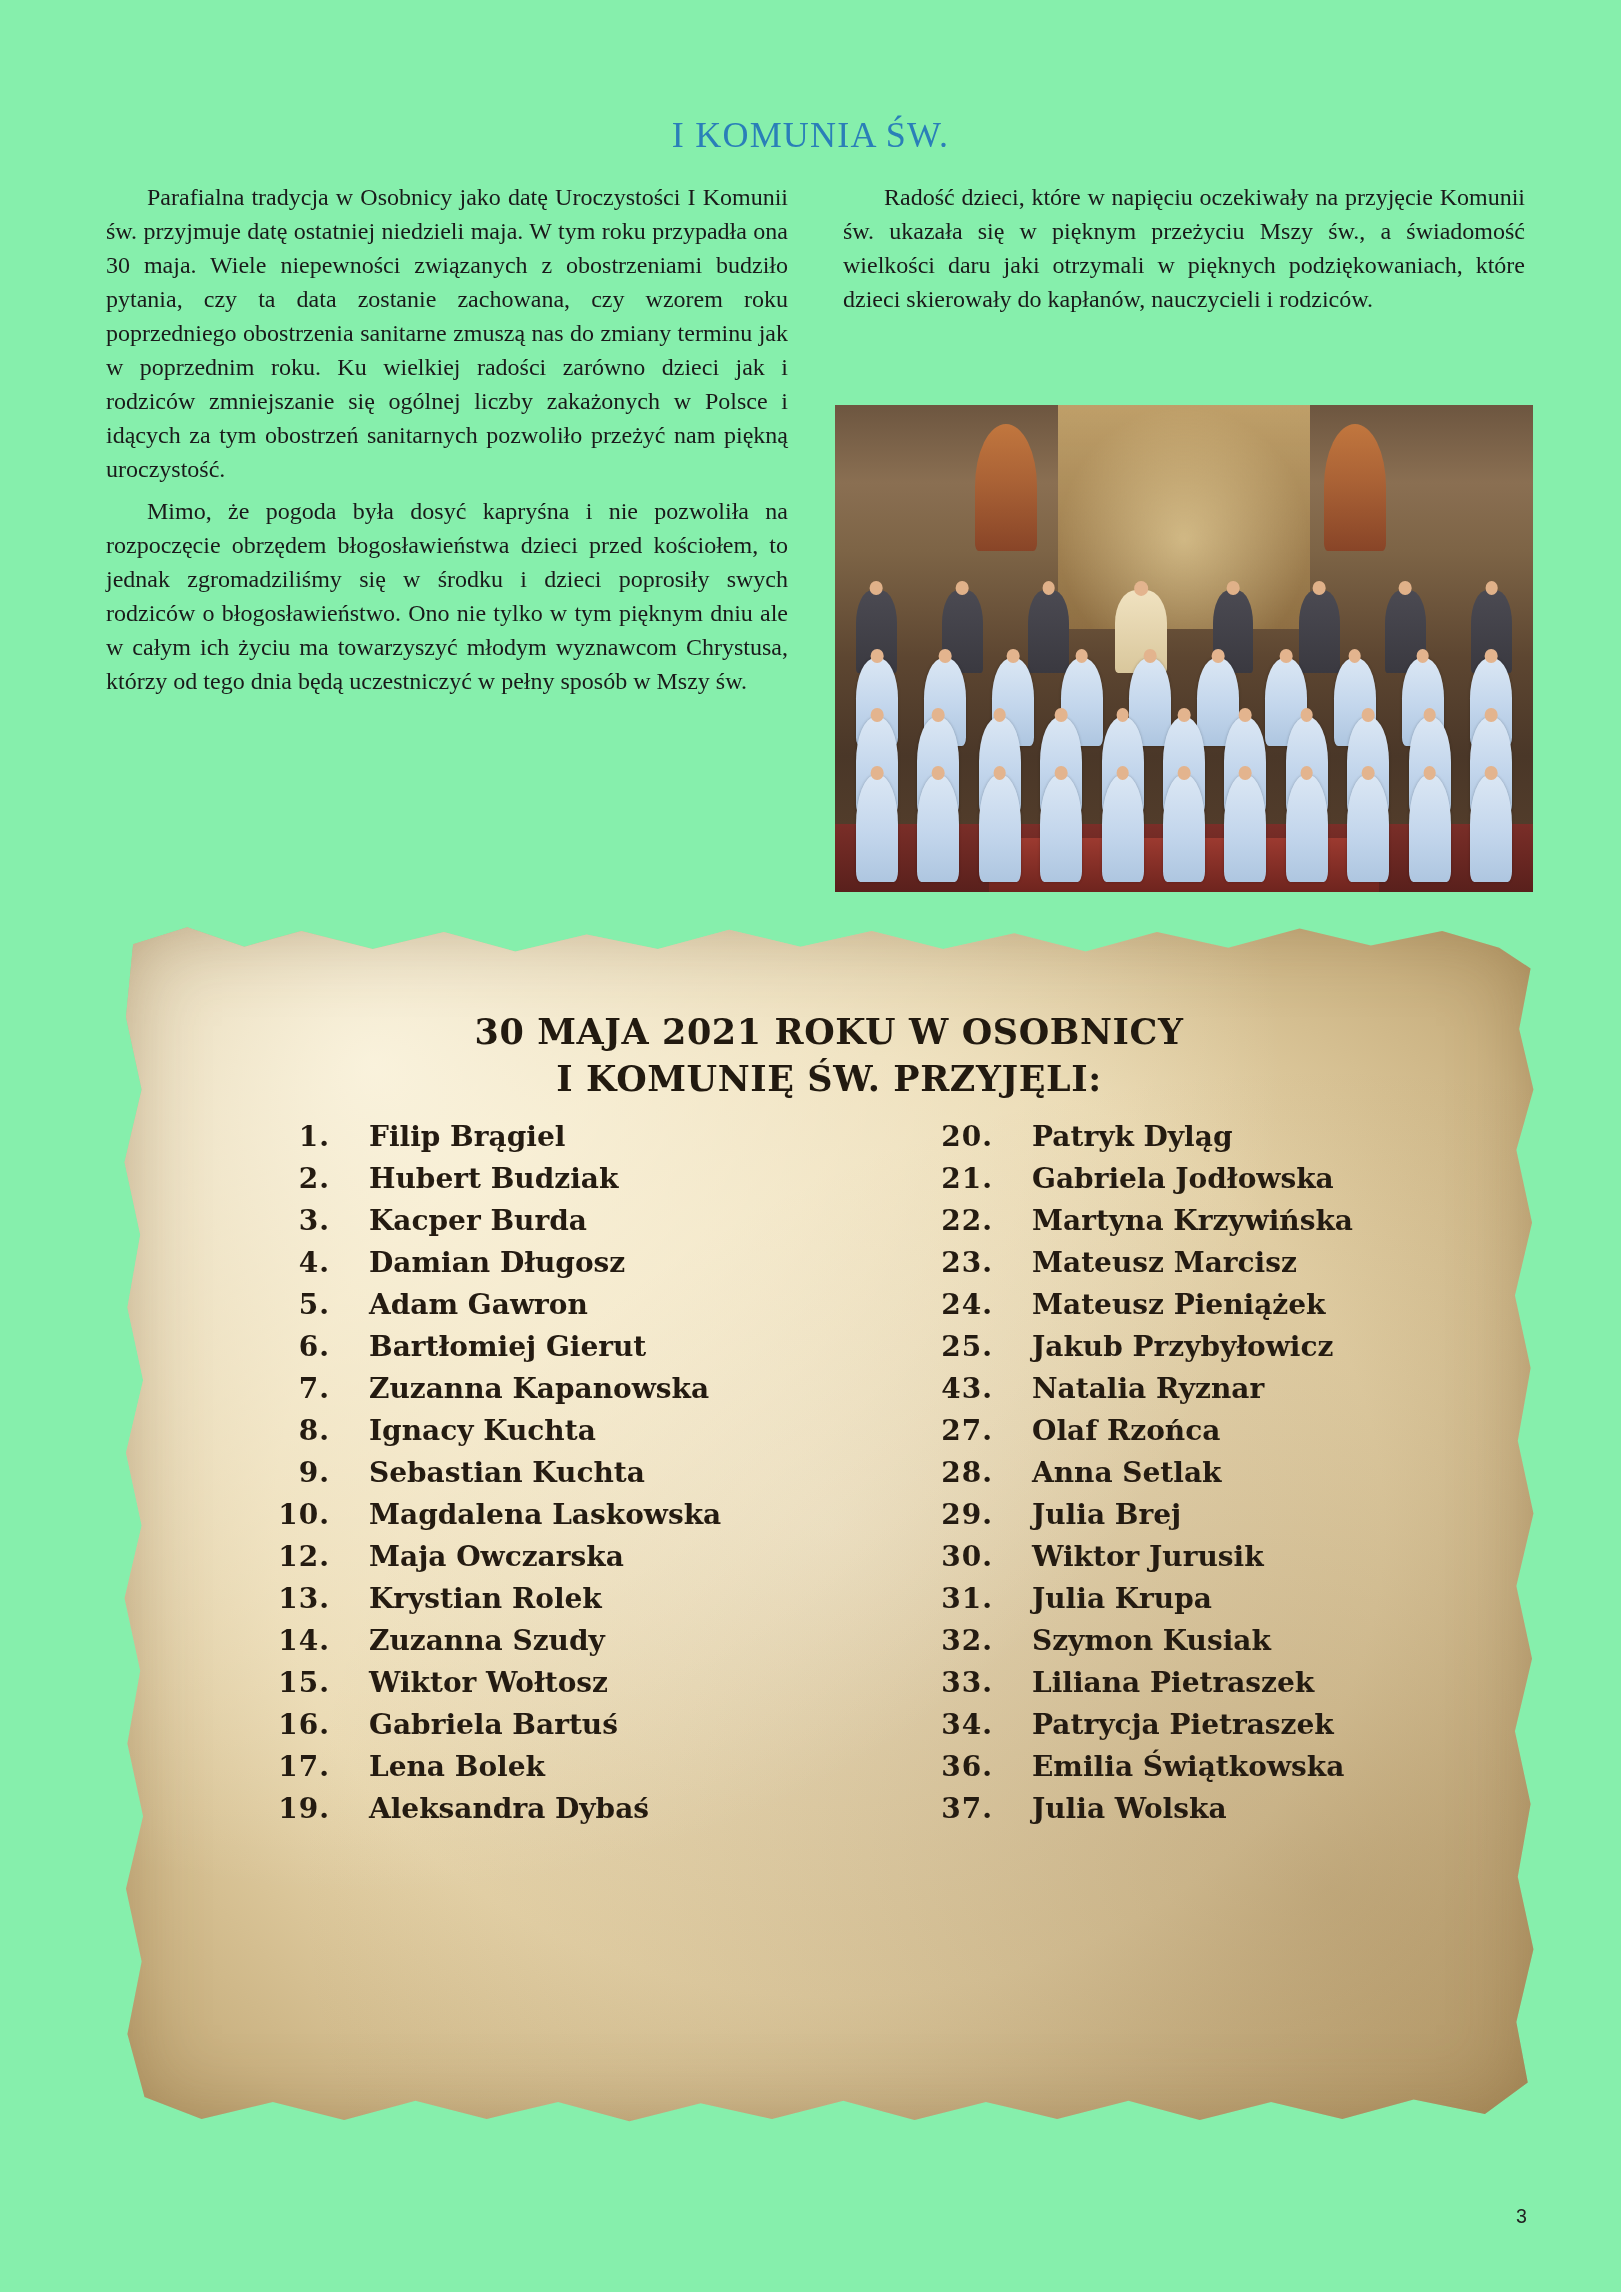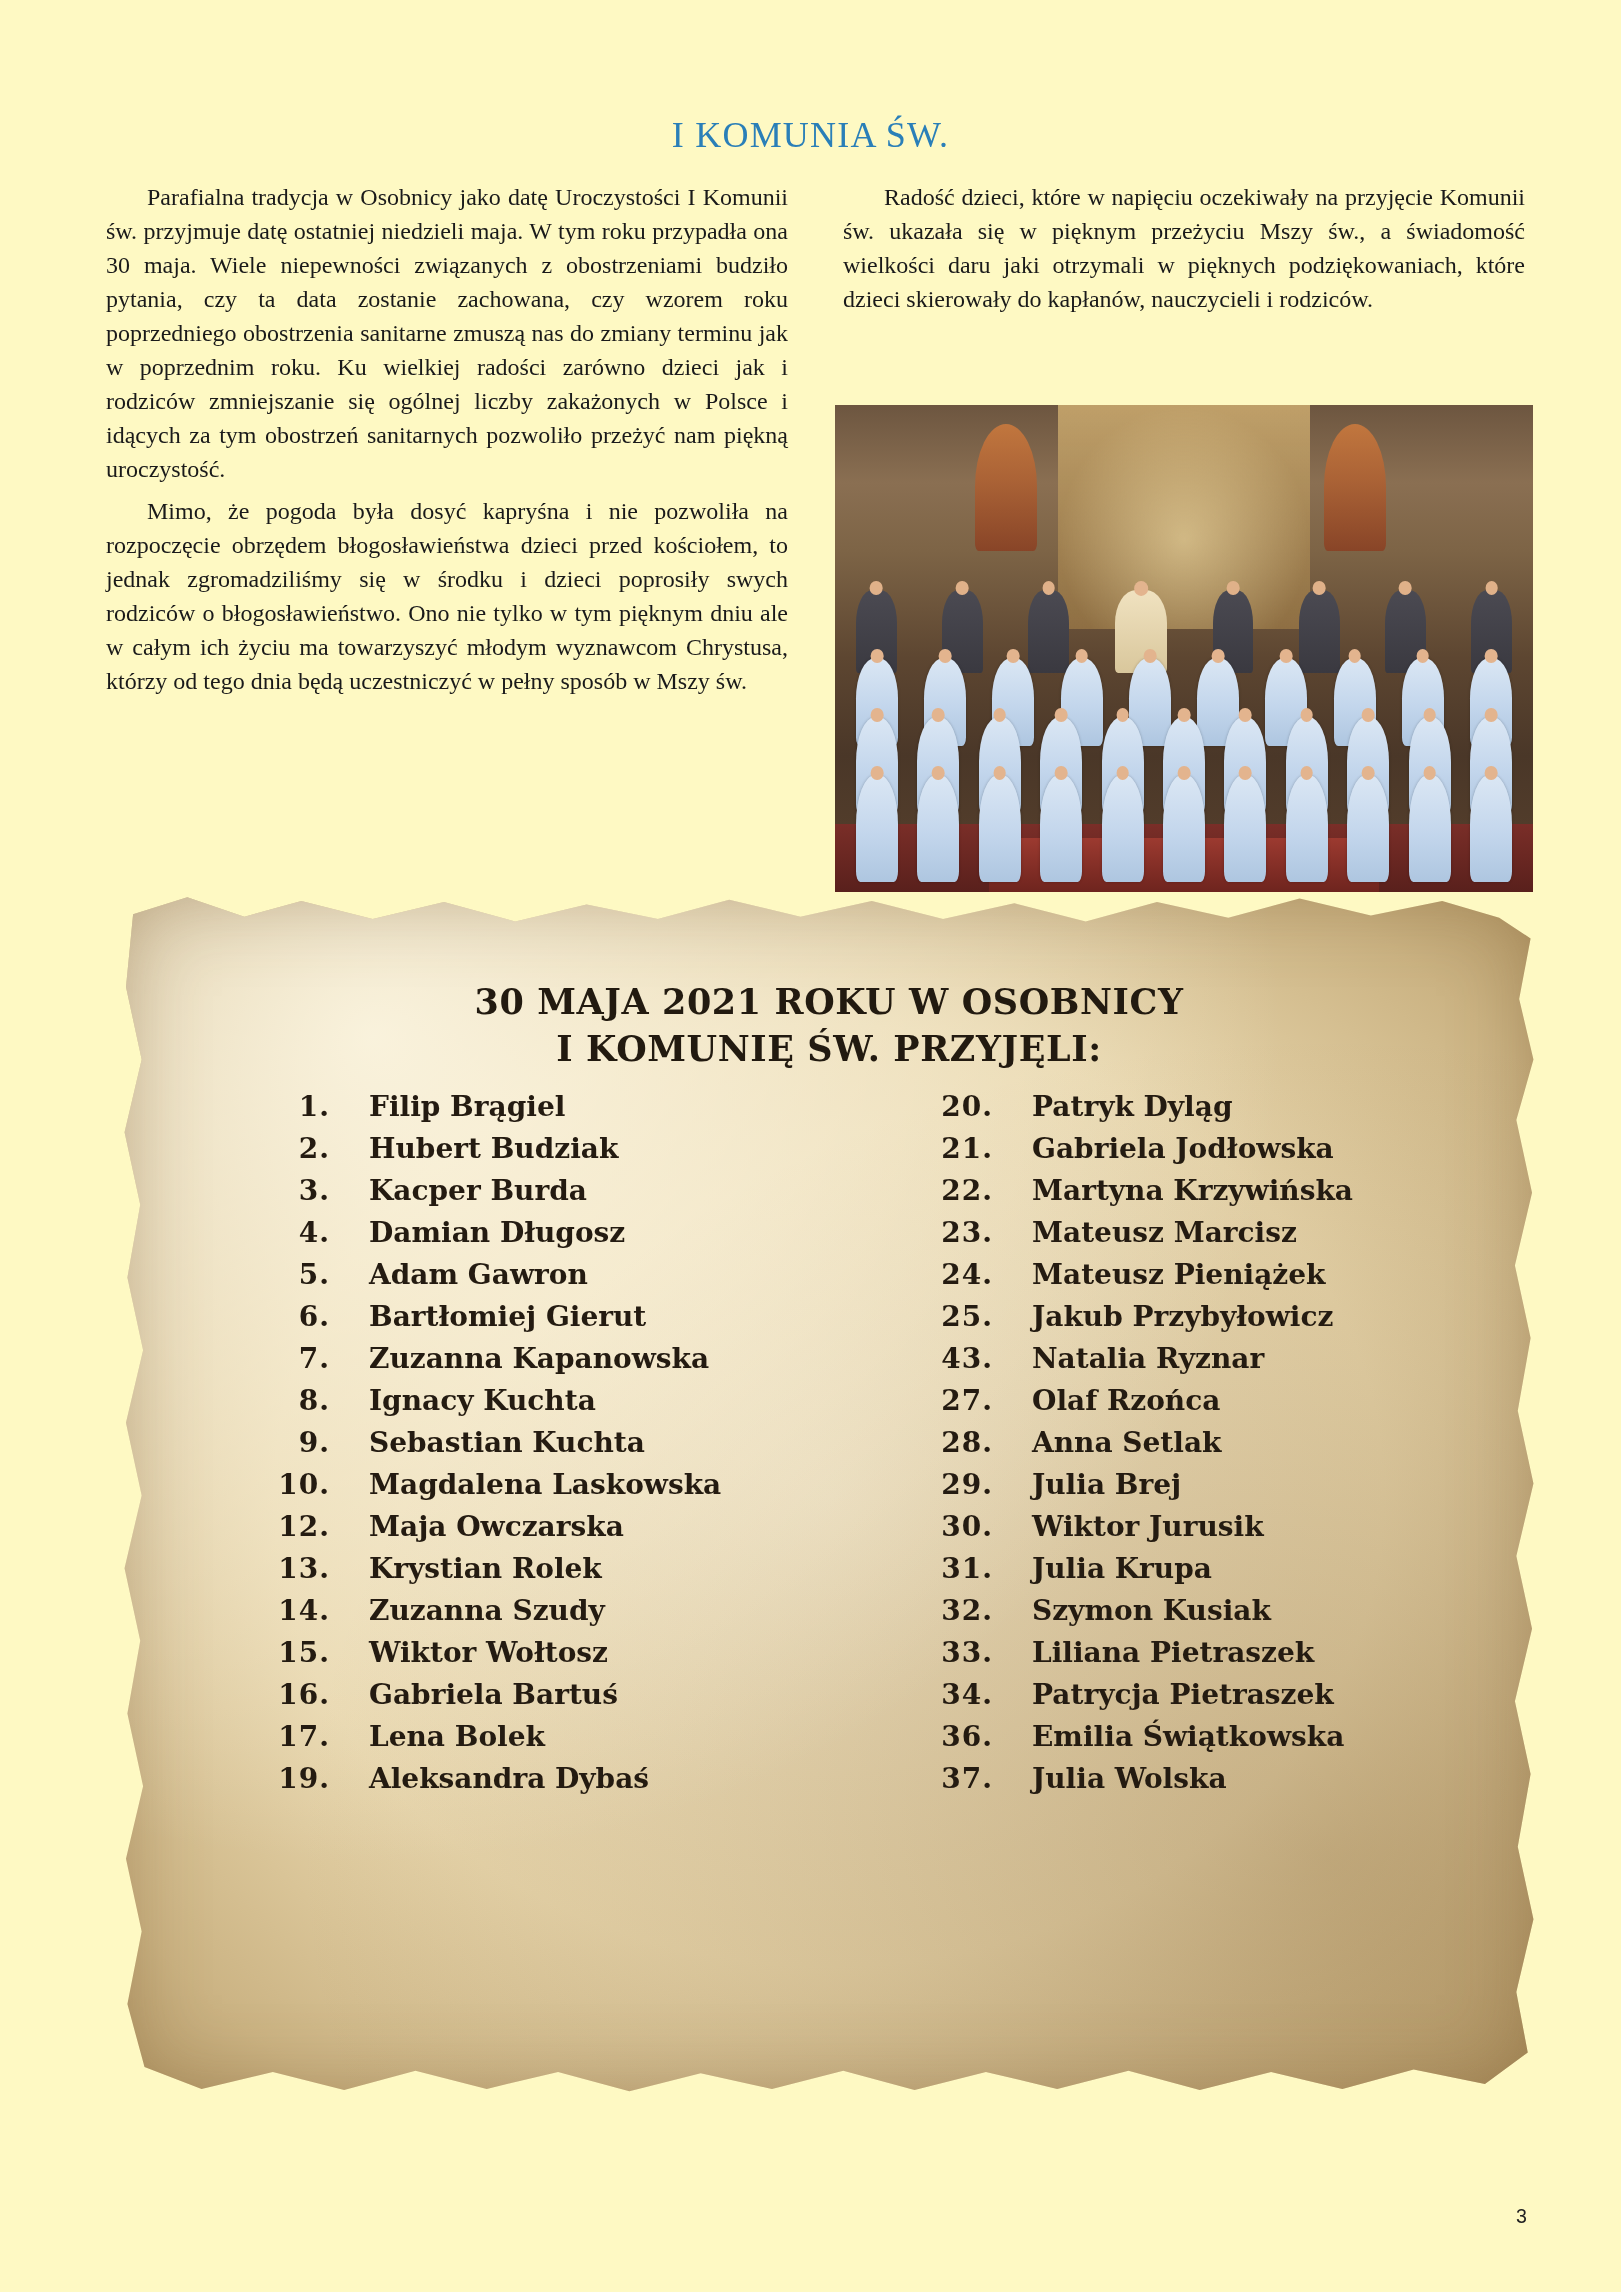--- a/index.html
+++ b/index.html
@@ -12,21 +12,21 @@
     height: 2293px;
     position: relative;
     font-family: "Liberation Serif", serif;
     color: #1a1a1a;
     overflow: hidden;
   }
 
   .page {
     position: absolute;
     inset: 0;
-    background: #fef9c3;
+    background: #86efac;
   }
 
   
   .article-title {
     position: absolute;
     top: 90px;
     left: 0;
     width: 100%;
     text-align: center;
     font-family: "Liberation Serif", serif;
@@ -162,21 +162,21 @@
     background: #e3b48e;
   }
   .row-adults { top: 38%; height: 17%; }
   .row-back   { top: 52%; height: 18%; }
   .row-mid    { top: 64%; height: 20%; }
   .row-front  { top: 76%; height: 22%; }
 
   
   .parchment {
     position: absolute;
-    top: 890px;
+    top: 920px;
     left: 116px;
     width: 1426px;
     height: 1211px;
   }
   .parchment-bg {
     position: absolute;
     inset: 0;
     background:
       radial-gradient(ellipse at 18% 12%, rgba(255,250,232,.85), rgba(0,0,0,0) 55%),
       radial-gradient(ellipse at 85% 80%, rgba(120,86,40,.30), rgba(0,0,0,0) 60%),

